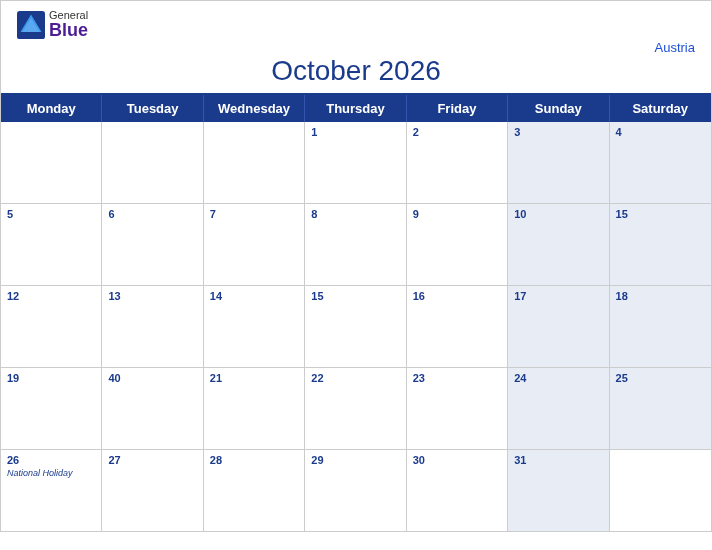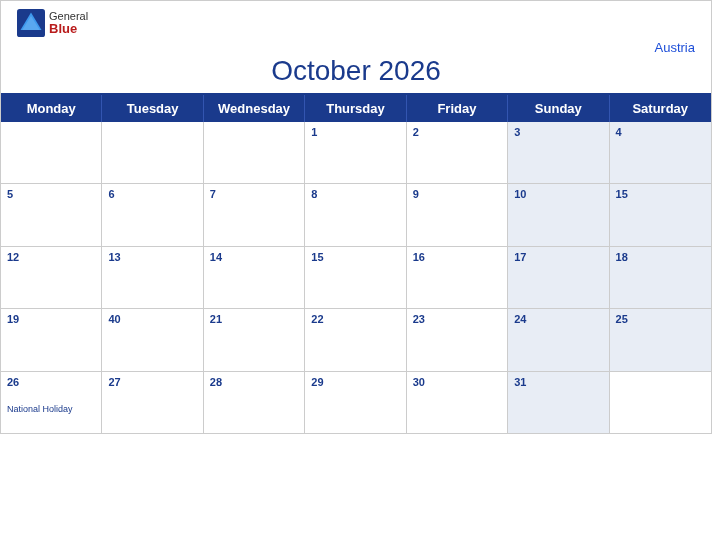--- a/index.html
+++ b/index.html
@@ -5,21 +5,21 @@
     * { box-sizing: border-box; margin: 0; padding: 0; }
     body {
       font-family: Arial, sans-serif;
       background: #fff;
       width: 712px;
       height: 550px;
       overflow: hidden;
     }
     .calendar-container {
       width: 712px;
-      height: 434px;
+      height: 532px;
       background: #fff;
       border: 1px solid #ccc;
       display: flex;
       flex-direction: column;
     }
     .calendar-header {
       display: flex;
       align-items: center;
       justify-content: center;
       padding: 10px 16px 6px 16px;
@@ -37,22 +37,22 @@
       display: flex;
       flex-direction: column;
       line-height: 1.1;
     }
     .logo-general {
       font-size: 11px;
       color: #333;
       font-weight: normal;
     }
     .logo-blue {
-      font-size: 13px;
-      color: #b91c1c;
+      font-size: 18px;
+      color: #4c1d95;
       font-weight: bold;
     }
     .logo-icon {
       width: 28px;
       height: 28px;
     }
     .title-area {
       text-align: center;
     }
     .calendar-title {
@@ -125,22 +125,23 @@
       color: #1a3a8c;
       font-weight: bold;
       display: block;
     }
     .day-cell.weekend .day-number {
       color: #1a3a8c;
     }
     .holiday-label {
       font-size: 9px;
       color: #1a3a8c;
-      margin-top: 16px;
+      margin-top: 2px;
       display: block;
+      font-style: italic;
     }
   </style>
 </head>
 <body>
 
 <div class="calendar-container">
   <div class="calendar-header">
     <div class="logo-area">
       <svg class="logo-icon" viewBox="0 0 32 32" width="32" height="32">
         <rect width="32" height="32" fill="#1a3a8c" rx="3"></rect>

